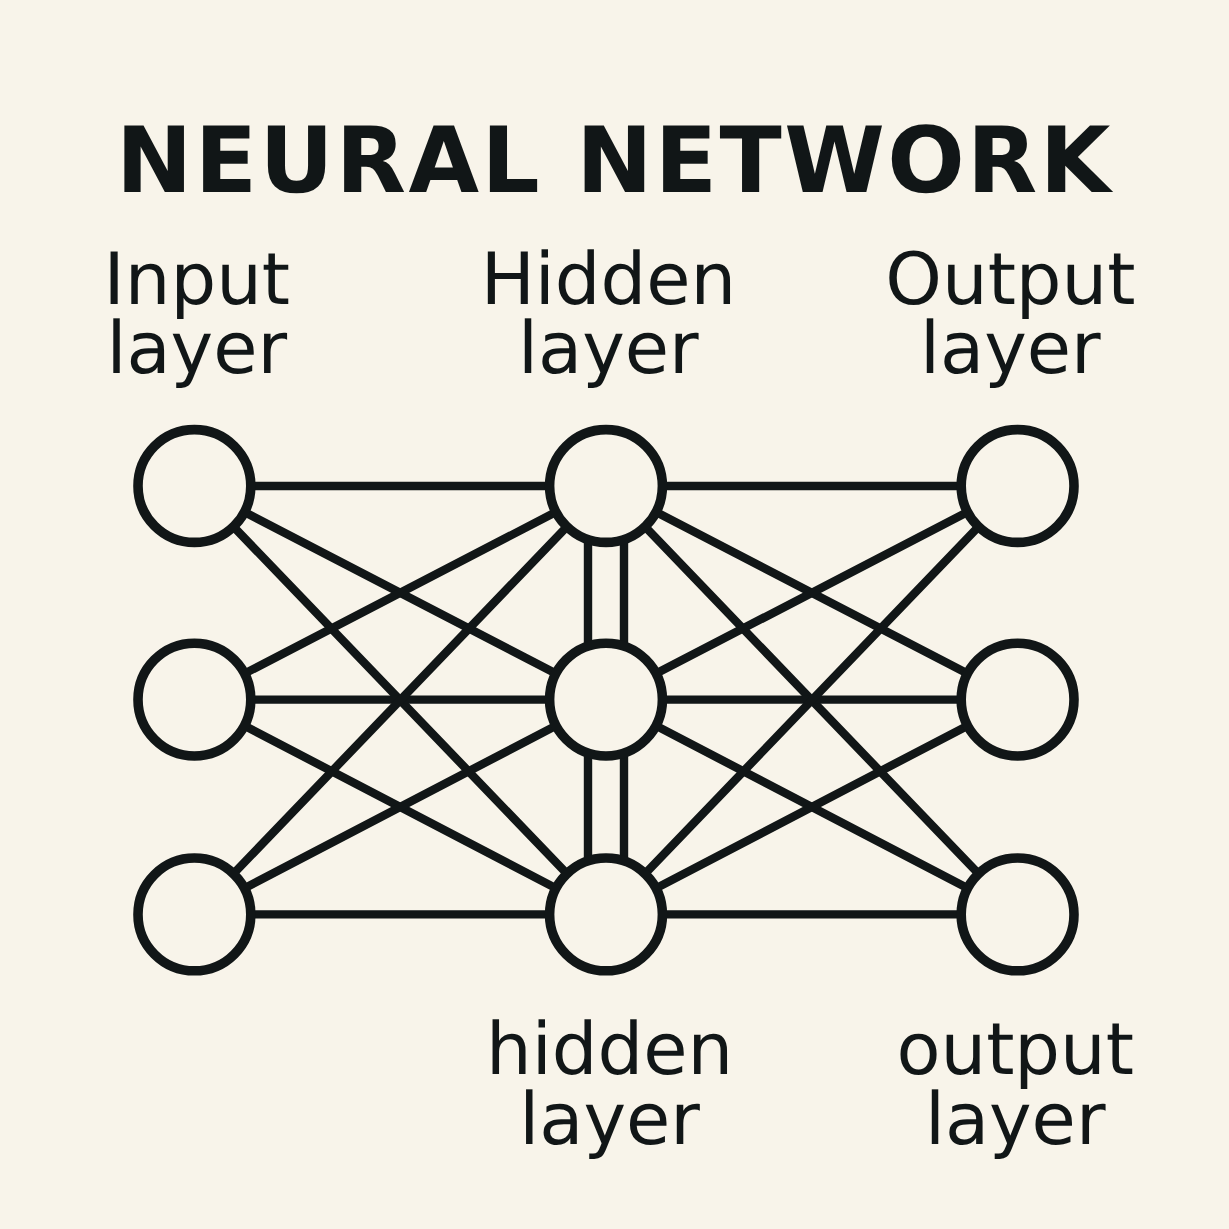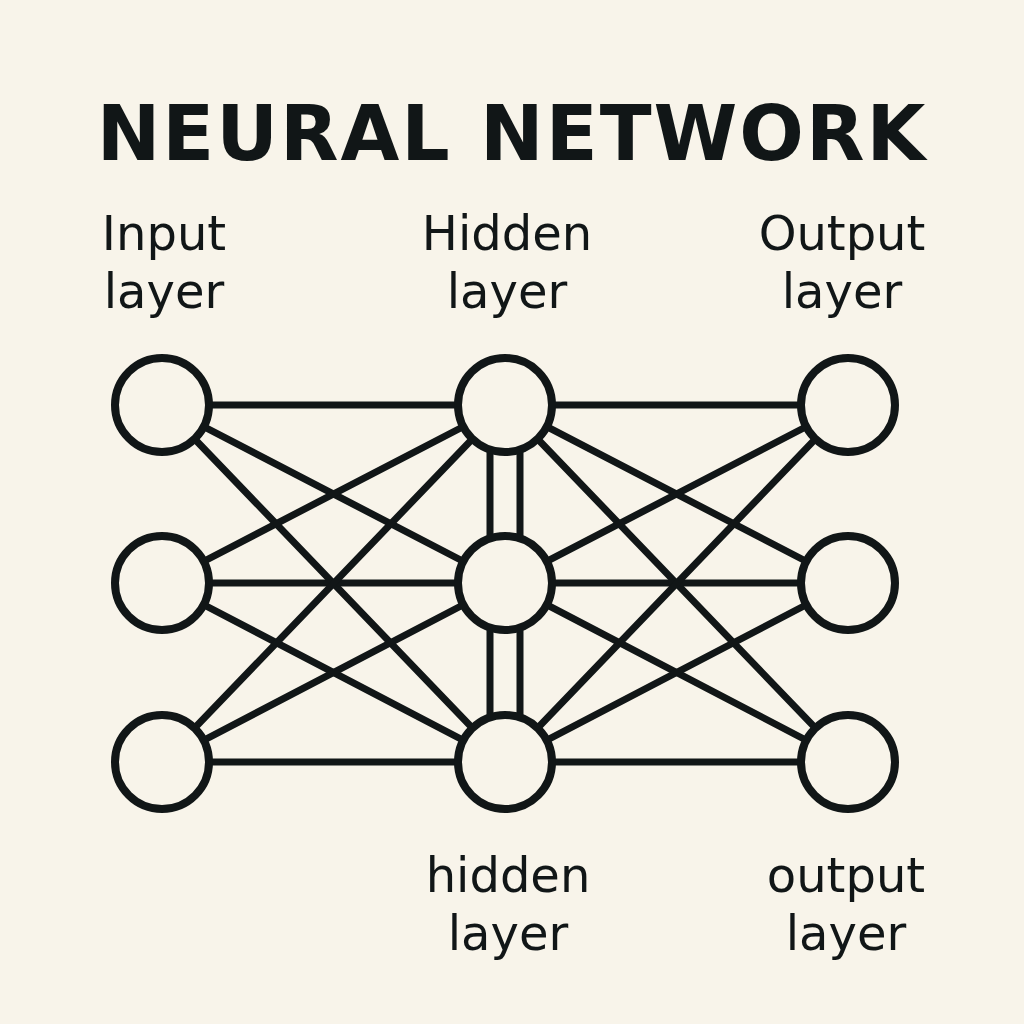--- a/index.html
+++ b/index.html
@@ -10,21 +10,21 @@
     overflow: hidden;
     font-family: "DejaVu Sans", sans-serif;
     color: #111617;
   }
   .title {
     position: absolute; left: 0; width: 1024px; top: 62px;
     text-align: center; font-size: 76px; font-weight: bold;
     letter-spacing: 2px; line-height: 1; margin-top: 34px;
   }
   .label {
-    position: absolute; font-size: 48px; line-height: 58px;
+    position: absolute; font-size: 60px; line-height: 58px;
     text-align: center; width: 260px;
   }
   #diagram { position: absolute; left: 0; top: 0; }
 </style>
 </head>
 <body>
 
 <div class="title">NEURAL NETWORK</div>
 
 <div class="label" style="left:34px; top:204px;">

